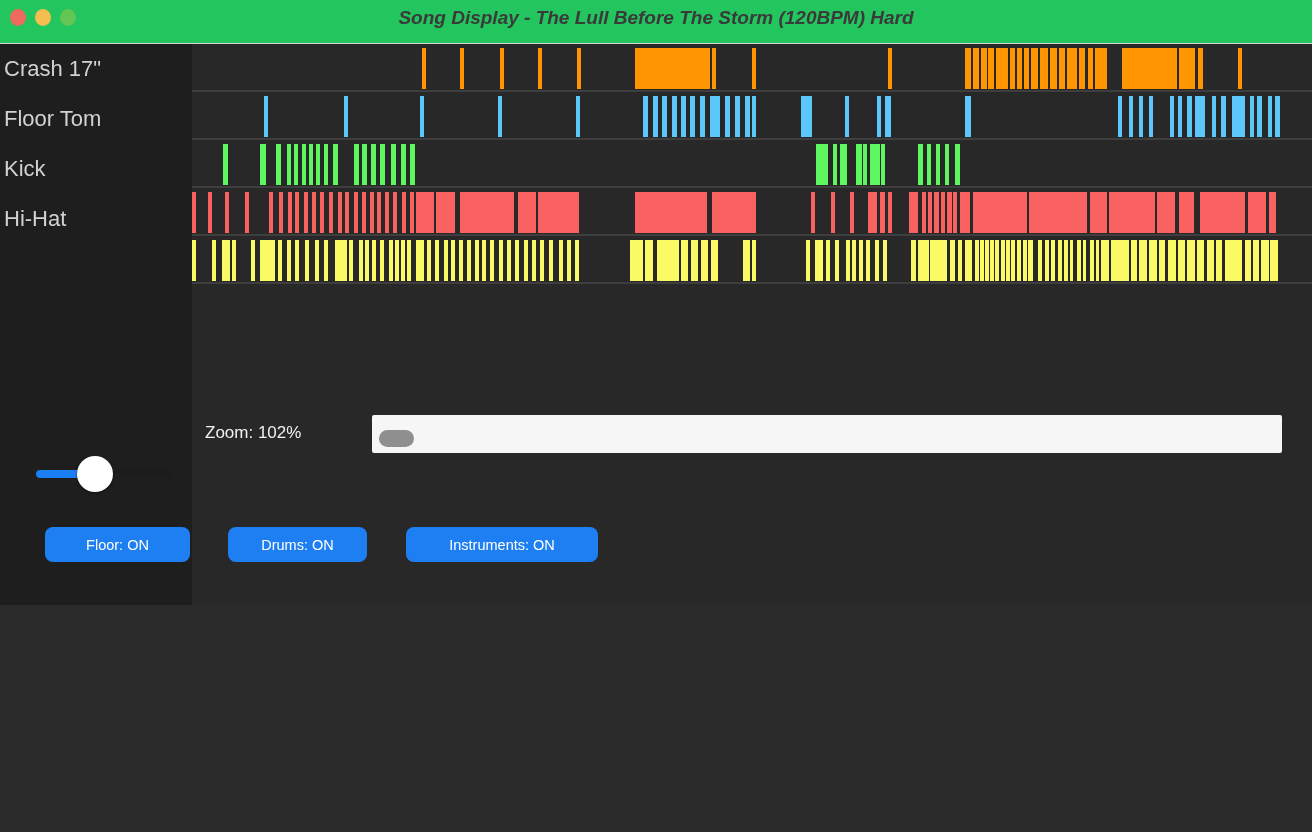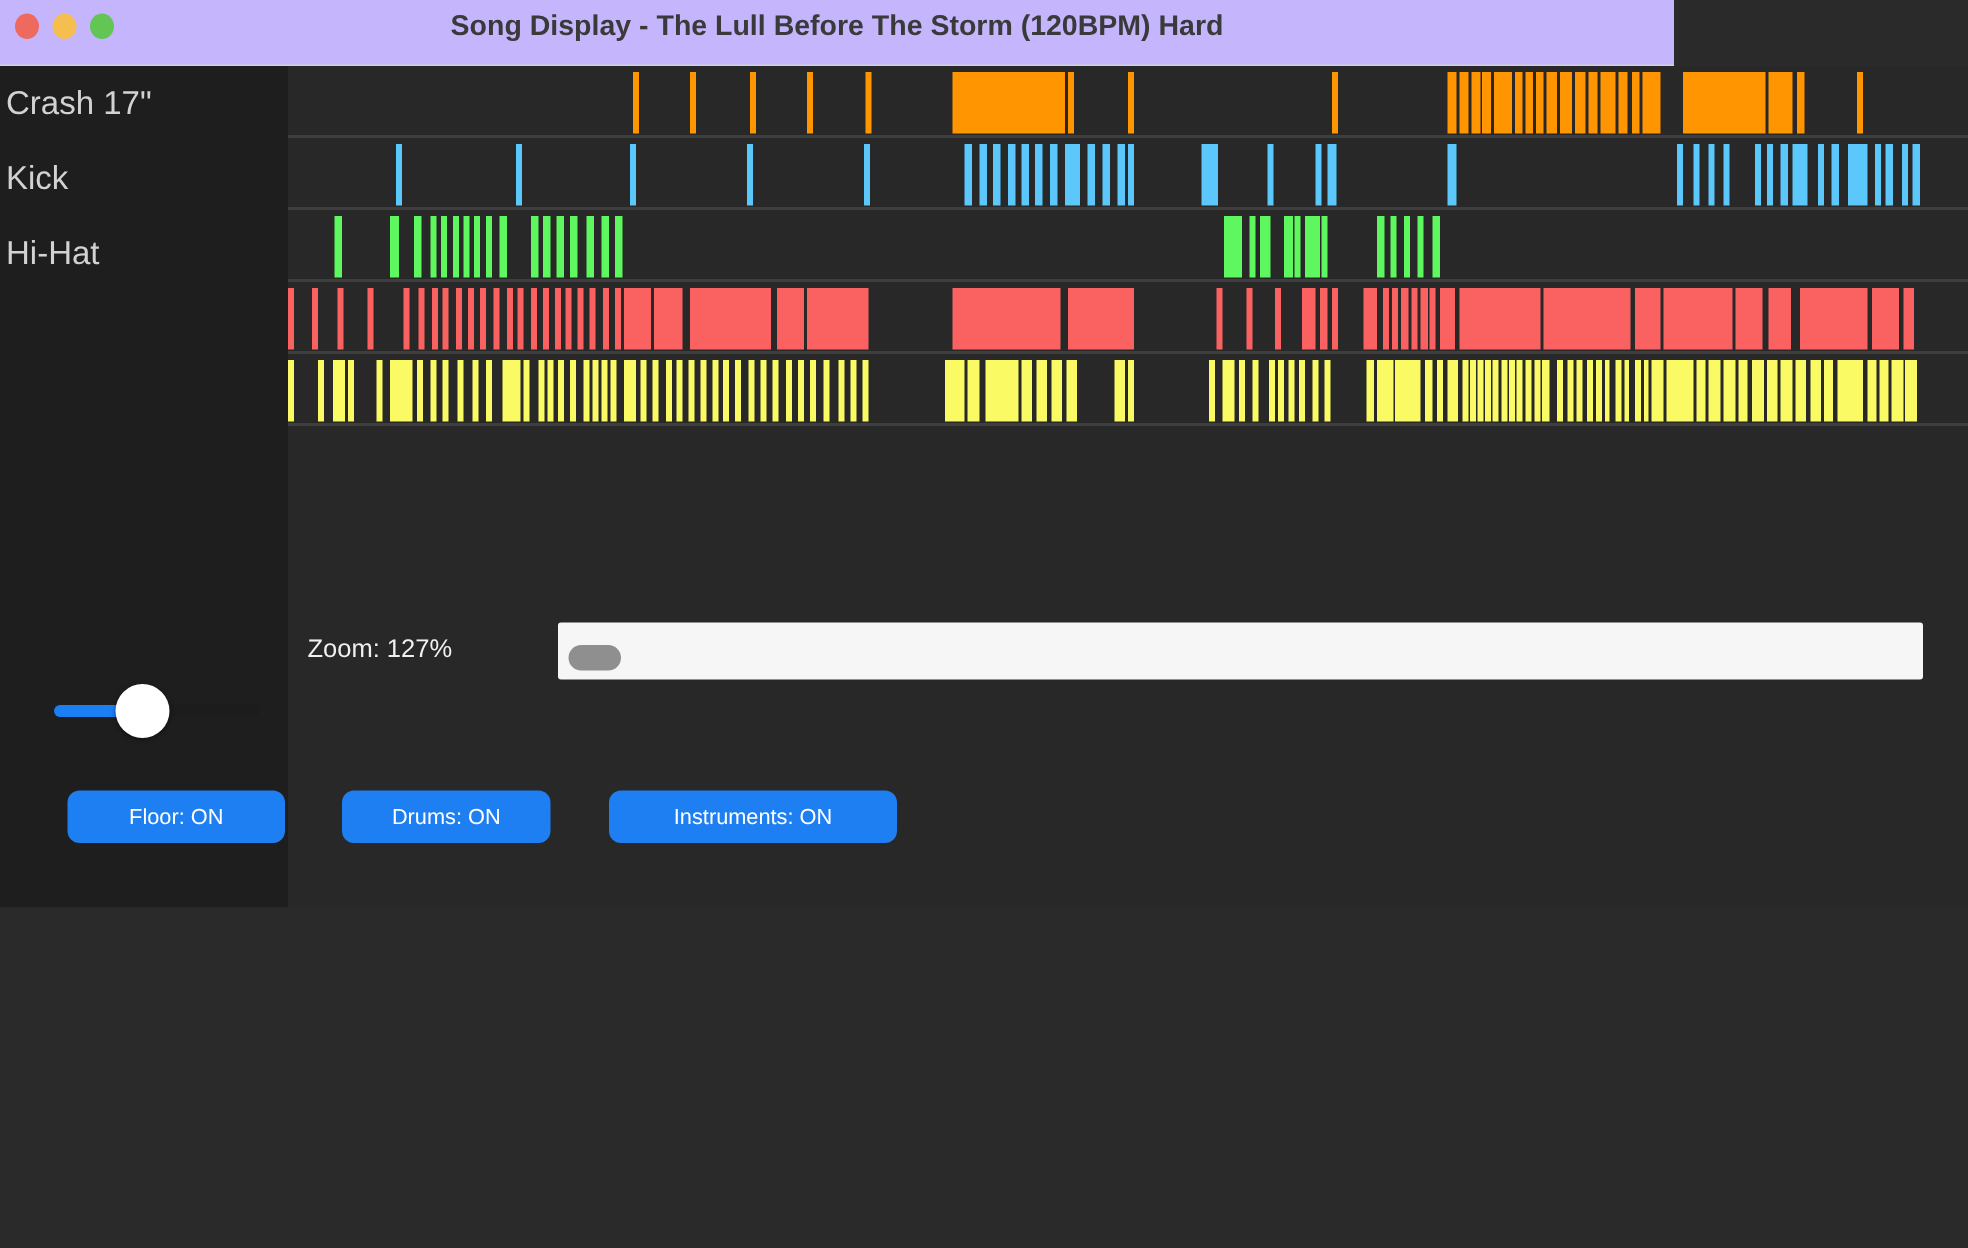--- a/index.html
+++ b/index.html
@@ -1,22 +1,22 @@
 <!DOCTYPE html>
 <html><head>
 <meta charset="utf-8">
 <style>
   * { margin:0; padding:0; box-sizing:border-box; }
   html,body { width:1312px; height:832px; overflow:hidden; background:#2A2A2A;
               font-family:"Liberation Sans","DejaVu Sans",sans-serif; }
   .window { position:relative; width:1312px; height:832px; background:#2A2A2A; }
 
   
-  .titlebar { position:absolute; left:0; top:0; width:1116px; height:44px;
-              background:#c4b5fd; border-bottom:1px solid #d4d4d4; }
+  .titlebar { position:absolute; left:0; top:0; width:1312px; height:44px;
+              background:#22c55e; border-bottom:1px solid #d4d4d4;font-style:italic; }
   .traffic { position:absolute; left:10px; top:9px; display:flex; gap:9px; }
   .tl { width:16px; height:17px; border-radius:50%; display:inline-block; }
   .tl.red { background:#EE6A5E; } .tl.yellow { background:#F5BE4F; } .tl.green { background:#62C554; }
   .title { position:absolute; left:0; right:0; top:0; height:36px; line-height:36px;
            text-align:center; font-size:19px; font-weight:bold; color:#3A3A3A; }
 
   
   .sidebar { position:absolute; left:0; top:44px; width:192px; height:561px; background:#1E1E1E; }
   .content { position:absolute; left:192px; top:44px; width:1120px; height:561px; background:#282828; }
   .bottom-panel { position:absolute; left:0; top:605px; width:1312px; height:227px; background:#2A2A2A; }
@@ -61,20 +61,21 @@
       <span class="tl red"></span>
       <span class="tl yellow"></span>
       <span class="tl green"></span>
     </div>
     <div class="title">Song Display - The Lull Before The Storm (120BPM) Hard</div>
   </div>
 
   <div class="sidebar">
     <div id="lane-labels">
         <div class="lane-label">Crash 17"</div>
+        <div class="lane-label">Floor Tom</div>
         <div class="lane-label">Kick</div>
         <div class="lane-label">Hi-Hat</div>
       </div>
     <div class="zoom-slider">
       <div class="zs-fill"></div>
       <div class="zs-thumb"></div>
     </div>
   </div>
 
   <div class="content">
@@ -337,21 +338,21 @@
           <div class="note" style="left: 1024px; width: 6px; background: rgb(250, 250, 100);"></div>
           <div class="note" style="left: 1033px; width: 17px; background: rgb(250, 250, 100);"></div>
           <div class="note" style="left: 1053px; width: 6px; background: rgb(250, 250, 100);"></div>
           <div class="note" style="left: 1061px; width: 6px; background: rgb(250, 250, 100);"></div>
           <div class="note" style="left: 1069px; width: 8px; background: rgb(250, 250, 100);"></div>
           <div class="note" style="left: 1078px; width: 8px; background: rgb(250, 250, 100);"></div>
         </div>
       </div>
   </div>
 
-  <div class="zoom-label">Zoom: 127%</div>
+  <div class="zoom-label">Zoom: 102%</div>
 
   <div class="hscrollbar">
     <div class="hthumb"></div>
   </div>
 
   <div id="toggles">
       <button class="toggle toggle-0">Floor: ON</button>
       <button class="toggle toggle-1">Drums: ON</button>
       <button class="toggle toggle-2">Instruments: ON</button>
     </div>

